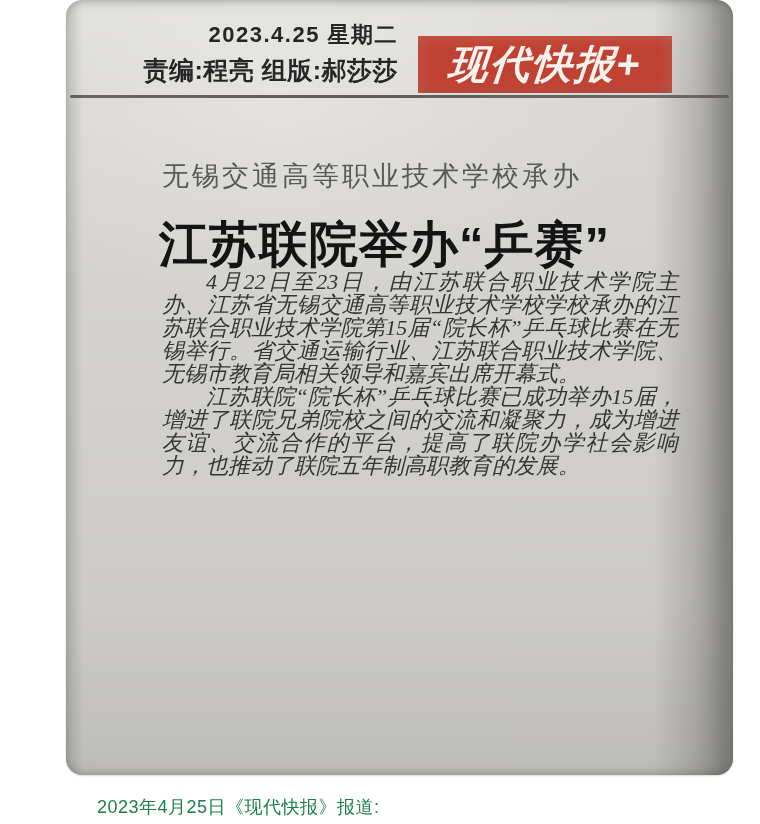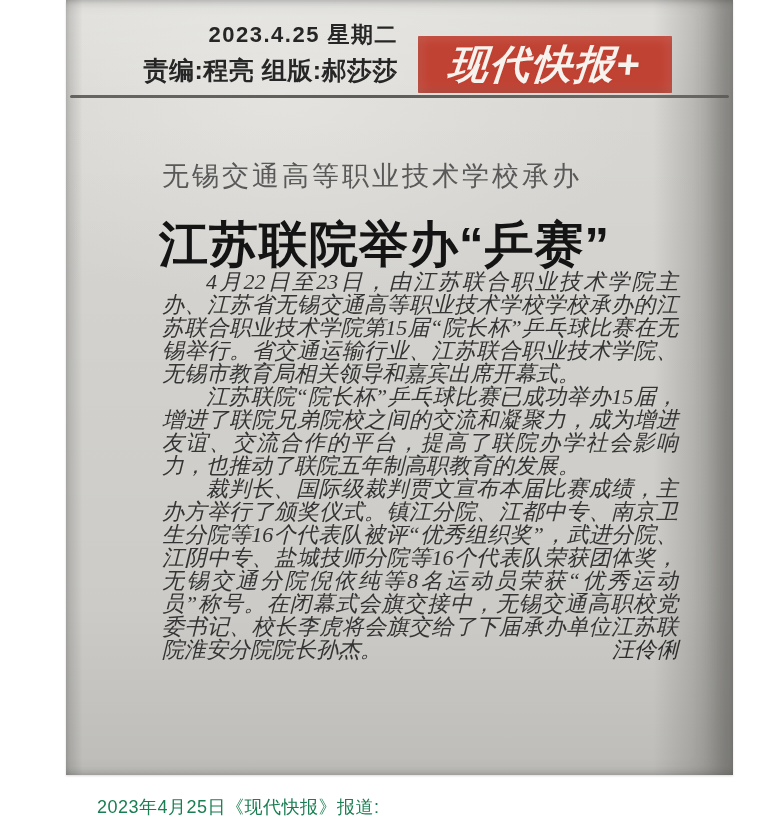--- a/index.html
+++ b/index.html
@@ -8,21 +8,21 @@
 
   
   .photo {
     position:absolute; left:66px; top:0; width:667px; height:775px;
     background:
       linear-gradient(90deg, rgba(0,0,0,.16) 0, rgba(0,0,0,0) 2.5%),
       linear-gradient(90deg, rgba(0,0,0,0) 88%, rgba(72,70,66,.38) 99%),
       linear-gradient(180deg, rgba(255,255,255,.22) 0, rgba(0,0,0,0) 14%, rgba(0,0,0,.05) 78%, rgba(0,0,0,.12) 100%),
       radial-gradient(ellipse 520px 300px at 32% 12%, #e4e3df 0%, rgba(228,227,223,0) 70%),
       #d7d6d2;
-    border-radius:0;
+    border-radius:16px;
     box-shadow: inset 0 5px 9px -5px rgba(0,0,0,.28),
                 inset -24px 0 22px -8px rgba(64,62,58,.30),
                 inset 0 -6px 10px -6px rgba(0,0,0,.22),
                 0 1px 2px rgba(0,0,0,.15);
   }
 
   
   .header-meta {
     position:absolute; left:0; top:20px; width:332px; text-align:right;
     color:#262626; font-weight:bold; white-space:nowrap;
@@ -91,18 +91,17 @@
   </div>
 
   <div class="header-rule"></div>
 
   <div class="kicker">无锡交通高等职业技术学校承办</div>
   <div class="headline">江苏联院举办“乒赛”</div>
 
   <div class="article-body">
     <p class="para">4月22日至23日，由江苏联合职业技术学院主办、江苏省无锡交通高等职业技术学校学校承办的江苏联合职业技术学院第15届“院长杯”乒乓球比赛在无锡举行。省交通运输行业、江苏联合职业技术学院、无锡市教育局相关领导和嘉宾出席开幕式。</p>
     <p class="para">江苏联院“院长杯”乒乓球比赛已成功举办15届，增进了联院兄弟院校之间的交流和凝聚力，成为增进友谊、交流合作的平台，提高了联院办学社会影响力，也推动了联院五年制高职教育的发展。</p>
-    <p class="para"><span>裁判长、国际级裁判贾文宣布本届比赛成绩，主办方举行了颁奖仪式。镇江分院、江都中专、南京卫生分院等16个代表队被评“优秀组织奖”，武进分院、江阴中专、盐城技师分院等16个代表队荣获团体奖，无锡交通分院倪依纯等8名运动员荣获“优秀运动员”称号。在闭幕式会旗交接中，无锡交通高职校党委书记、校长李虎将会旗交给了下届承办单位江苏联院淮安分院院长孙杰。</span><span class="byline">汪伶俐</span></p>
   </div>
 
 </div>
 
 <div class="caption">2023年4月25日《现代快报》报道:</div>
 
 </body></html>

